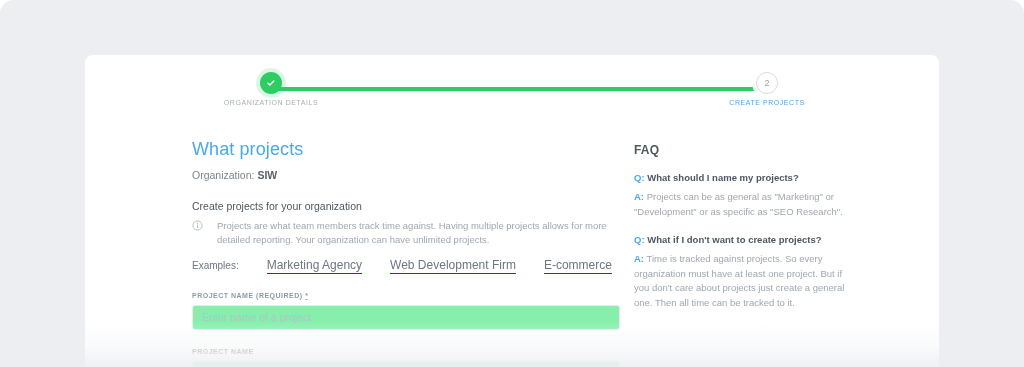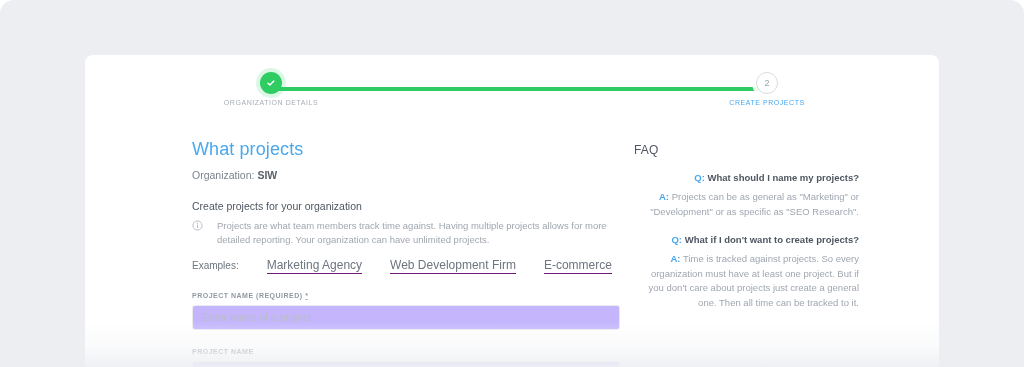--- a/index.html
+++ b/index.html
@@ -217,39 +217,39 @@
     border-bottom: 1px solid #b9c0c8;
   }
   .field-input {
     display: block;
     box-sizing: border-box;
     width: 428px;
     height: 25px;
     padding: 0 9px;
     border: 1px solid #e9ecef;
     border-radius: 3px;
-    background: #c4b5fd;
+    background: #86efac;
     font-family: "Liberation Sans", sans-serif;
     font-size: 10.5px;
     color: #5a626b;
     outline: none;
   }
   .field-input::placeholder {
     color: #b9bfc7;
   }
 
   
   #faq-title {
     margin: 4px 0 0 0;
     font-size: 12px;
-    font-weight: normal;
+    font-weight: bold;
     color: #4e5661;
     letter-spacing: 0.2px;
   }
-  .faq-item { margin-top: 14px; text-align: right; }
+  .faq-item { margin-top: 14px; }
   .faq-q {
     font-size: 9.5px;
     font-weight: bold;
     color: #4e5661;
     line-height: 1.4;
   }
   .faq-a {
     margin-top: 6px;
     font-size: 9.5px;
     color: #a0a7b0;

